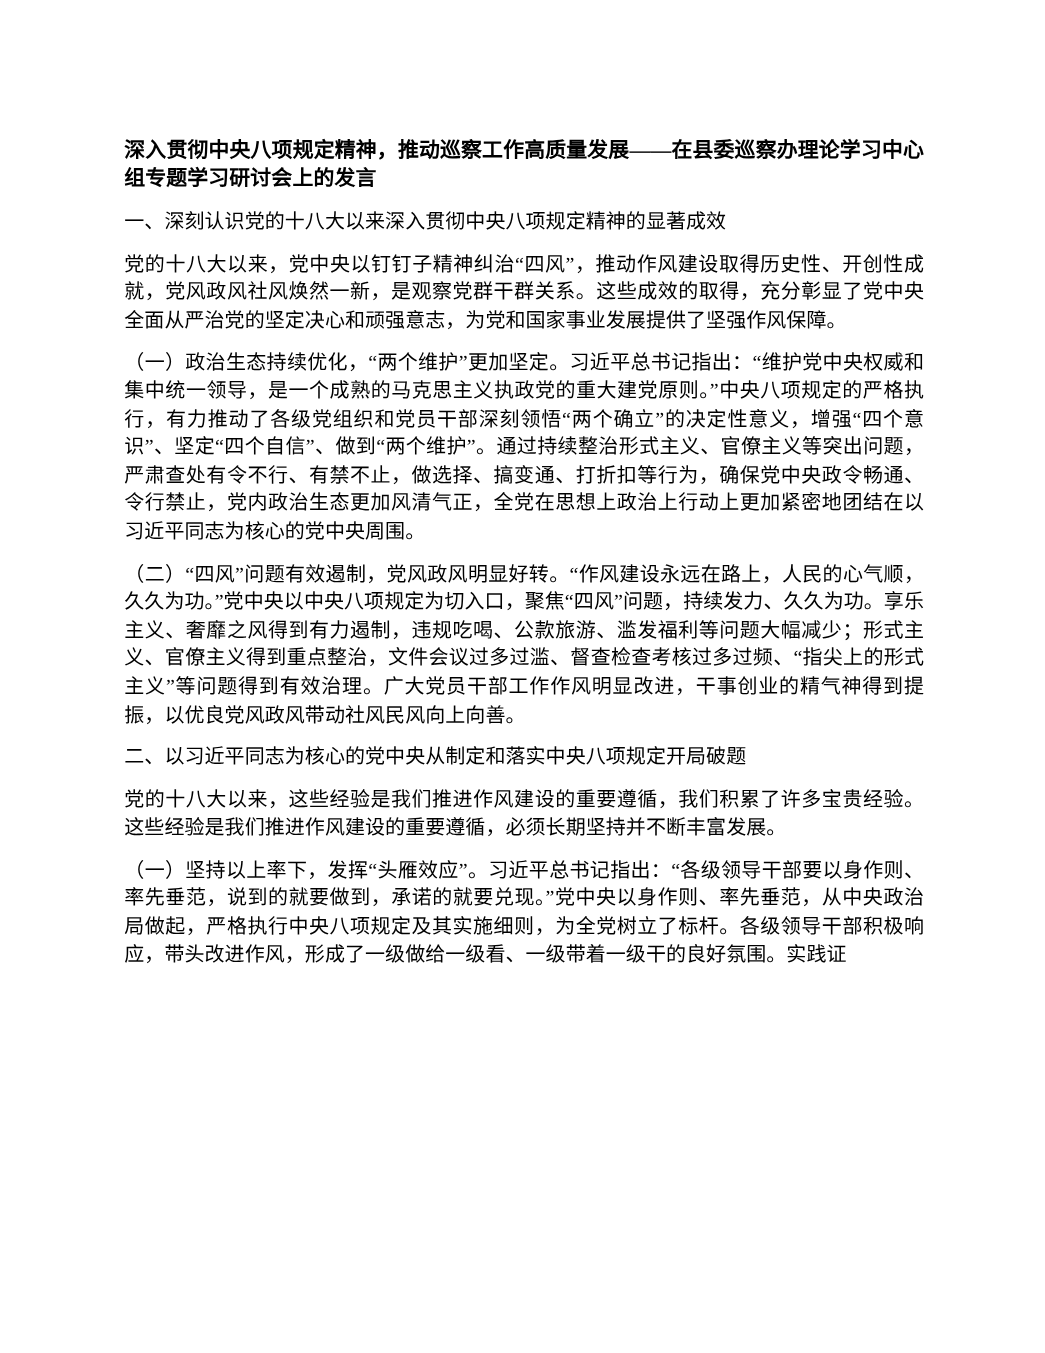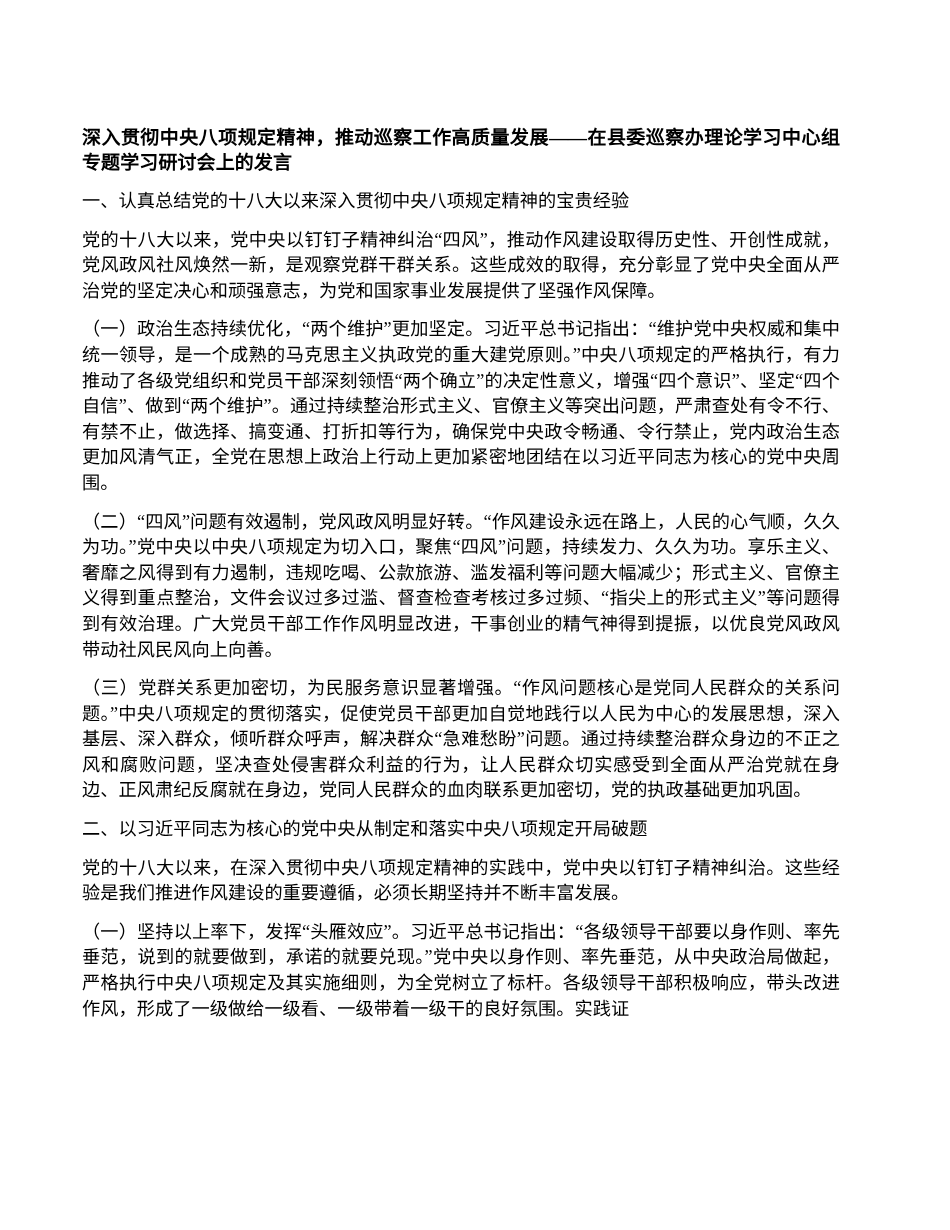--- a/index.html
+++ b/index.html
@@ -13,21 +13,21 @@
     height: 1230px;
     overflow: hidden;
     font-family: "Liberation Serif", "DejaVu Serif", serif;
     color: #000000;
     -webkit-font-smoothing: none;
   }
   .page {
     box-sizing: border-box;
     width: 950px;
     height: 1230px;
-    padding: 125px 110px 0 82px;
+    padding: 125px 110px 0 113px;
     background: #ffffff;
   }
   .doc-title {
     font-family: "Liberation Serif", "DejaVu Serif", serif;
     font-weight: bold;
     font-size: 19px;
     line-height: 25px;
     letter-spacing: 0.1px;
     margin: 0 0 14px 0;
     text-align: justify;
@@ -54,23 +54,22 @@
   }
 </style>
 </head>
 <body>
 
 <div class="page">
 
   <h1 class="doc-title">深入贯彻中央八项规定精神，推动巡察工作高质量发展——在县委巡察办理论学习中心组专题学习研讨会上的发言</h1>
 
   <div id="body-content">
-      <p class="para section-heading">一、认真总结党的十八大以来深入贯彻中央八项规定精神的宝贵经验</p>
+      <p class="para section-heading">一、深刻认识党的十八大以来深入贯彻中央八项规定精神的显著成效</p>
       <p class="para">党的十八大以来，党中央以钉钉子精神纠治“四风”，推动作风建设取得历史性、开创性成就，党风政风社风焕然一新，是观察党群干群关系。这些成效的取得，充分彰显了党中央全面从严治党的坚定决心和顽强意志，为党和国家事业发展提供了坚强作风保障。</p>
       <p class="para sub">（一）政治生态持续优化，“两个维护”更加坚定。习近平总书记指出：“维护党中央权威和集中统一领导，是一个成熟的马克思主义执政党的重大建党原则。”中央八项规定的严格执行，有力推动了各级党组织和党员干部深刻领悟“两个确立”的决定性意义，增强“四个意识”、坚定“四个自信”、做到“两个维护”。通过持续整治形式主义、官僚主义等突出问题，严肃查处有令不行、有禁不止，做选择、搞变通、打折扣等行为，确保党中央政令畅通、令行禁止，党内政治生态更加风清气正，全党在思想上政治上行动上更加紧密地团结在以习近平同志为核心的党中央周围。</p>
       <p class="para sub">（二）“四风”问题有效遏制，党风政风明显好转。“作风建设永远在路上，人民的心气顺，久久为功。”党中央以中央八项规定为切入口，聚焦“四风”问题，持续发力、久久为功。享乐主义、奢靡之风得到有力遏制，违规吃喝、公款旅游、滥发福利等问题大幅减少；形式主义、官僚主义得到重点整治，文件会议过多过滥、督查检查考核过多过频、“指尖上的形式主义”等问题得到有效治理。广大党员干部工作作风明显改进，干事创业的精气神得到提振，以优良党风政风带动社风民风向上向善。</p>
-      <p class="para sub">（三）党群关系更加密切，为民服务意识显著增强。“作风问题核心是党同人民群众的关系问题。”中央八项规定的贯彻落实，促使党员干部更加自觉地践行以人民为中心的发展思想，深入基层、深入群众，倾听群众呼声，解决群众“急难愁盼”问题。通过持续整治群众身边的不正之风和腐败问题，坚决查处侵害群众利益的行为，让人民群众切实感受到全面从严治党就在身边、正风肃纪反腐就在身边，党同人民群众的血肉联系更加密切，党的执政基础更加巩固。</p>
       <p class="para section-heading">二、以习近平同志为核心的党中央从制定和落实中央八项规定开局破题</p>
-      <p class="para">党的十八大以来，在深入贯彻中央八项规定精神的实践中，党中央以钉钉子精神纠治。这些经验是我们推进作风建设的重要遵循，必须长期坚持并不断丰富发展。</p>
+      <p class="para">党的十八大以来，这些经验是我们推进作风建设的重要遵循，我们积累了许多宝贵经验。这些经验是我们推进作风建设的重要遵循，必须长期坚持并不断丰富发展。</p>
       <p class="para sub">（一）坚持以上率下，发挥“头雁效应”。习近平总书记指出：“各级领导干部要以身作则、率先垂范，说到的就要做到，承诺的就要兑现。”党中央以身作则、率先垂范，从中央政治局做起，严格执行中央八项规定及其实施细则，为全党树立了标杆。各级领导干部积极响应，带头改进作风，形成了一级做给一级看、一级带着一级干的良好氛围。实践证</p>
     </div>
 
 </div>
 
 </body></html>

